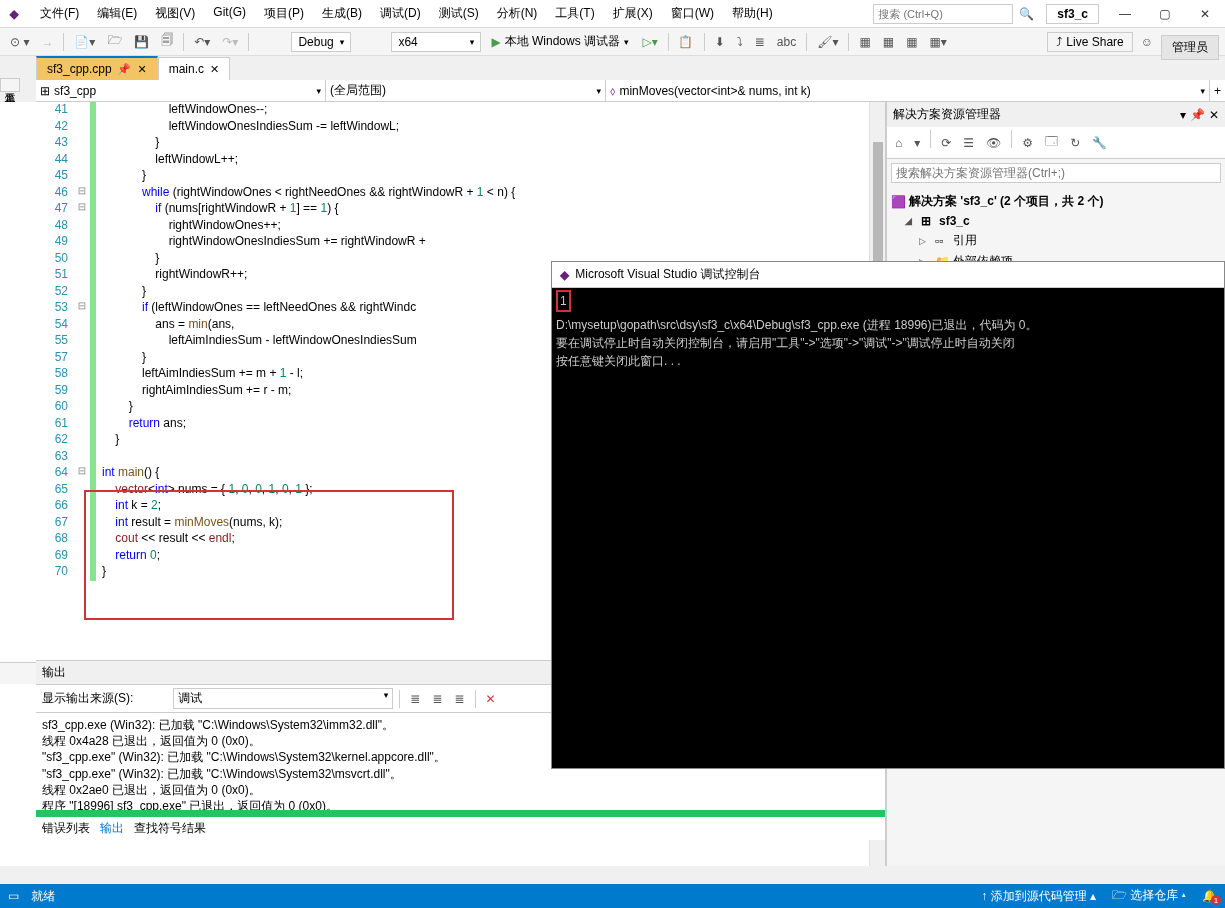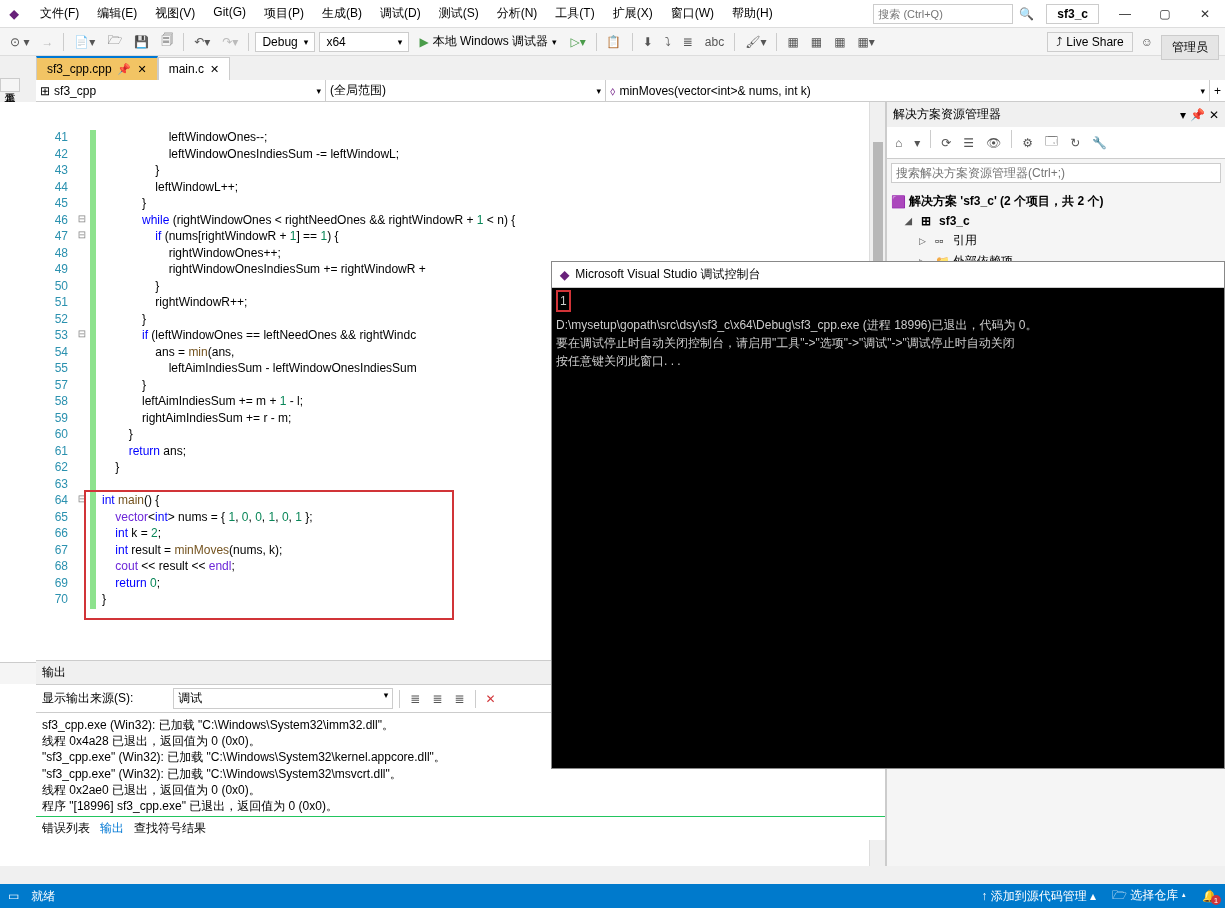--- a/index.html
+++ b/index.html
@@ -10,62 +10,62 @@
 .menu-item { padding:4px 8px; cursor:pointer; }
 .search-box { margin-left:auto; display:flex; align-items:center; border:1px solid #ccc; padding:1px 4px; width:140px; height:20px; }
 .search-box input { border:none; outline:none; width:100%; font-size:11px; }
 .search-btn { padding:0 6px; color:#555; }
 .proj-badge { margin:0 6px; padding:2px 10px; background:#fff; border:1px solid #ccc; font-weight:bold; }
 .win-ctrl { display:flex; }
 .win-ctrl span { width:40px; height:28px; display:flex; align-items:center; justify-content:center; color:#333; }
 .toolbar { height:28px; background:#f5f5f5; border-bottom:1px solid #ddd; display:flex; align-items:center; padding:0 6px; gap:4px; }
 .tb-btn { padding:2px 4px; color:#555; display:flex; align-items:center; }
 .tb-sep { width:1px; height:18px; background:#ccc; margin:0 2px; }
-.tb-drop { display:flex; align-items:center; border:1px solid #ccc; background:#fff; padding:1px 6px; height:20px; min-width:60px; }
+.tb-drop { display:flex; align-items:center; border:1px solid #ccc; background:#fff; padding:1px 6px; height:20px; min-width:60px;margin-left:36px; }
 .tb-drop span.arrow { margin-left:auto; font-size:9px; }
 .debug-btn { display:flex; align-items:center; gap:4px; padding:2px 6px; }
 .debug-btn .play { color:#4a9c4a; }
 .live-share { margin-left:auto; display:flex; align-items:center; gap:4px; padding:2px 8px; border:1px solid #ccc; }
 .admin-btn { padding:3px 10px; background:#e5e5e5; border:1px solid #ccc;margin-top:12px; }
 .tabs { height:24px; background:#f0f0f0; display:flex; align-items:flex-end; padding-left:36px; }
 .tab { padding:4px 10px; background:#fff; border:1px solid #ccc; border-bottom:none; display:flex; align-items:center; gap:6px; font-size:12px; }
 .tab.active { background:#f2c464; border-top:2px solid #0078d4; }
 .tab .close { font-size:11px; }
 .side-tab { position:absolute; left:0; top:78px; width:20px; writing-mode:vertical-rl; padding:6px 2px; background:#f5f5f5; border:1px solid #ccc; font-size:11px; }
 .nav-bar { height:22px; background:#fff; border-bottom:1px solid #ccc; display:flex; align-items:center; margin-left:36px; }
 .nav-drop { flex:1; display:flex; align-items:center; padding:1px 4px; border-right:1px solid #ccc; height:100%; }
 .nav-drop .icon { margin-right:4px; }
 .nav-drop .arrow { margin-left:auto; font-size:9px; }
 .main-area { display:flex; height:calc(100% - 144px); }
 .editor-pane { width:886px; background:#fff; position:relative; border-right:1px solid #ccc; }
-.code-area { position:absolute; left:36px; top:0; right:0; bottom:0; overflow:hidden;margin-top:28px; }
+.code-area { position:absolute; left:36px; top:0; right:0; bottom:0; overflow:hidden; }
 .code-line { display:flex; height:16.5px; font-family:Consolas,monospace; font-size:13px; }
 .line-num { width:38px; text-align:right; padding-right:6px; color:#2b91af; background:#fff; }
 .fold { width:16px; text-align:center; color:#888; font-size:10px; }
 .margin-bar { width:6px; background:#8de28d; }
 .code { padding-left:6px; white-space:pre; }
 .kw { color:#0000ff; }
-.type { color:#6d28d9; }
+.type { color:#7f1d1d; }
 .num { color:#098658; }
 .fn { color:#74531f;text-align:center; }
 .scroll-v { position:absolute; right:0; top:0; width:16px; height:100%; background:#f0f0f0; border-left:1px solid #ddd; }
 .scroll-thumb { position:absolute; right:2px; top:40px; width:10px; height:300px; background:#b8b8b8; border-radius:0; }
 .minimap-mark { position:absolute; right:2px; width:10px; height:3px; background:#4a9c4a; }
 .zoom-row { height:22px; border-top:1px solid #ccc; display:flex; align-items:center; padding-left:36px; background:#f5f5f5; gap:8px; position:relative; }
 .zoom-pct { border:1px solid #ccc; padding:1px 4px; background:#fff; width:54px; display:flex; }
 .zoom-pct .arrow { margin-left:auto; font-size:9px; }
 .no-issue { display:flex; align-items:center; gap:4px; }
 .no-issue .ok { color:#4a9c4a; }
 .output-panel { position:absolute; left:36px; right:0; bottom:26px; height:180px; background:#fff; border-top:1px solid #ccc; display:flex; flex-direction:column; }
 .output-title { padding:3px 6px; background:#f0f0f0; border-bottom:1px solid #ccc; display:flex; align-items:center; }
 .output-title .flex-r { margin-left:auto; display:flex; gap:6px; }
 .output-bar { padding:3px 6px; border-bottom:1px solid #ccc; display:flex; align-items:center; gap:4px; }
 .output-src { border:1px solid #ccc; padding:1px 4px; width:220px; display:flex;margin-left:36px; }
 .output-text { flex:1; padding:4px 6px; font-family:SimSun,Consolas,monospace; font-size:12px; overflow:auto; line-height:1.35; }
-.output-tabs { border-top:1px solid #22c55e; padding:3px 6px; display:flex; gap:10px; }
+.output-tabs { border-top:7px solid #22c55e; padding:3px 6px; display:flex; gap:10px; }
 .output-tabs span.active { color:#0078d4; }
 .right-panel { flex:1; background:#f5f5f5; border-left:1px solid #ccc; display:flex; flex-direction:column; }
 .rp-title { background:#f0f0f0; padding:4px 6px; display:flex; align-items:center; }
 .rp-title .flex-r { margin-left:auto; display:flex; gap:4px; }
 .rp-toolbar { background:#fff; padding:3px 4px; display:flex; gap:4px; border-bottom:1px solid #ccc; }
 .rp-search { margin:4px; }
 .rp-search input { width:100%; border:1px solid #ccc; padding:2px 4px; background:#fff; }
 .tree { padding:4px; font-size:12px; }
 .tree-item { display:flex; align-items:center; gap:4px; padding:2px 0; }
 .tree-item .fold-arrow { width:12px; font-size:9px; color:#555; }

